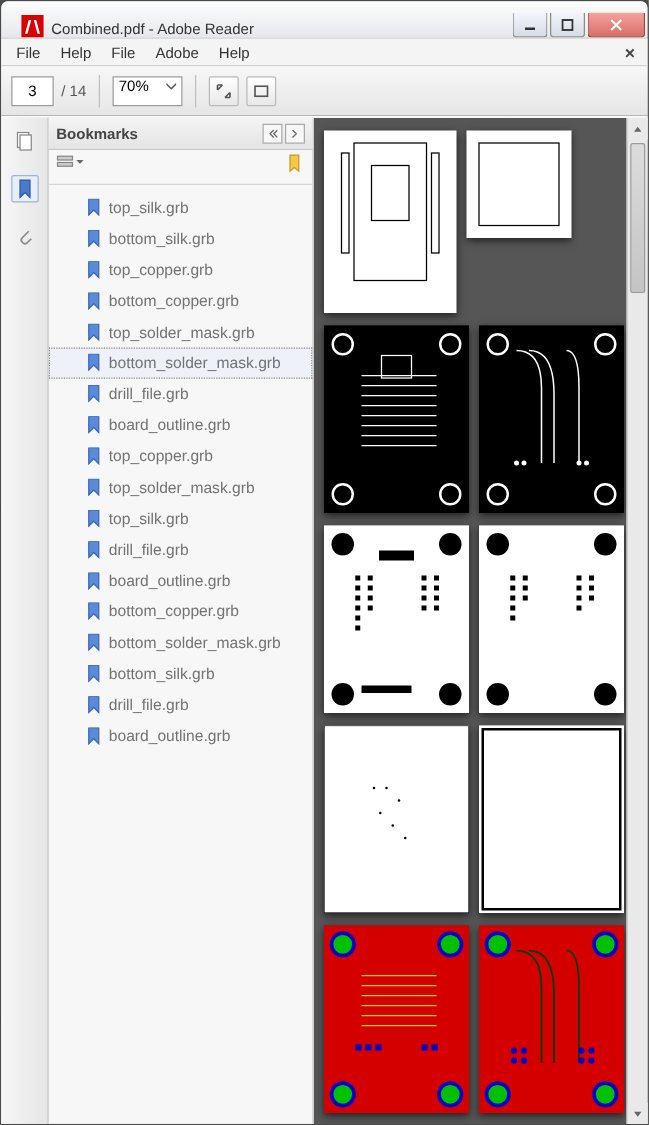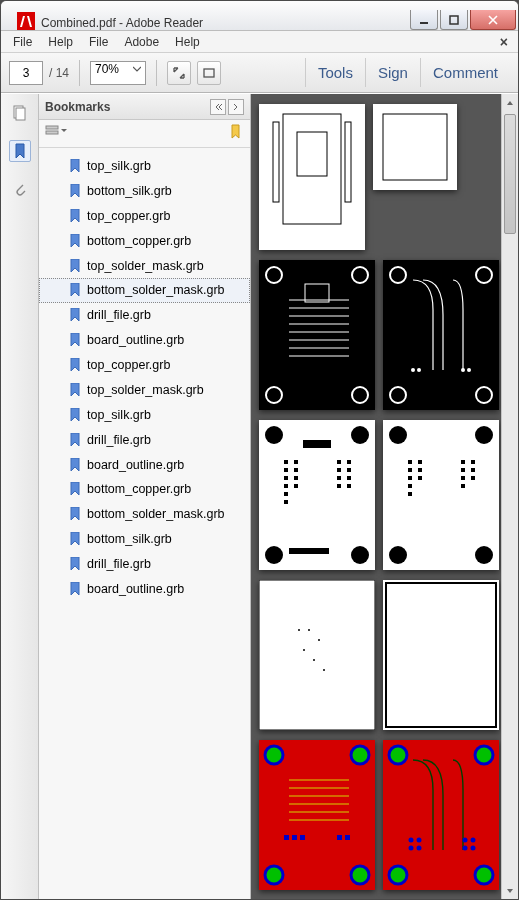--- a/index.html
+++ b/index.html
@@ -26,21 +26,21 @@
   .body { flex:1; display:flex; background:#ededed; border-top:1px solid #fff; overflow:hidden;}
   .leftrail { width:38px; background:linear-gradient(to right,#f6f6f6,#e6e6e6); border-right:1px solid #bfbfbf; display:flex; flex-direction:column; align-items:center; padding-top:8px; gap:16px;}
   .rail-icon { width:22px; height:22px; display:flex; align-items:center; justify-content:center; border:1px solid transparent; border-radius:2px;}
   .rail-icon.active { border-color:#9cb4d8; background:#e8effa;}
   .bookmarks-panel { width:212px; background:#f7f7f7; border-right:1px solid #bfbfbf; display:flex; flex-direction:column;}
   .bk-header { height:26px; background:linear-gradient(#f4f4f4,#e4e4e4); border-bottom:1px solid #c8c8c8; display:flex; align-items:center; padding:0 6px; font-size:12px; font-weight:bold; color:#444;}
   .bk-header .nav { margin-left:auto; display:flex; gap:2px;}
   .bk-header .nav .nbtn { width:16px; height:16px; border:1px solid #aaa; background:#f8f8f8; display:flex; align-items:center; justify-content:center;}
   .bk-toolbar { height:28px; display:flex; align-items:center; padding:0 6px; gap:6px; border-bottom:1px solid #d6d6d6;}
   .bk-list { flex:1; overflow:auto; padding:6px 0;}
-  .bk-item { display:flex; align-items:flex-start; padding:4px 6px 4px 30px; font-size:12.5px; color:#000000; gap:6px; line-height:1.35;}
+  .bk-item { display:flex; align-items:flex-start; padding:4px 6px 4px 30px; font-size:12.5px; color:#737373; gap:6px; line-height:1.35;}
   .bk-item.selected { background:#eef2f8; border:1px dotted #888; padding:3px 5px 3px 29px;}
   .ribbon-ic { width:12px; height:14px; flex-shrink:0; margin-top:1px;}
   .doc-area { flex:1; background:#565656; overflow:auto; padding:10px 8px; position:relative;}
   .row { display:flex; gap:8px; margin-bottom:10px; justify-content:flex-start;}
   .pg { background:#fff; box-shadow:0 2px 6px rgba(0,0,0,.6); position:relative;}
   .pg.sm { width:84px; height:86px;}
   .pg.silk-top { width:106px; height:146px;}
   .pg.cb { width:116px; height:150px; background:#000;}
   .pg.sd { width:116px; height:150px; background:#fff;}
   .pg.cb2 { width:116px; height:150px; background:#c00;}
@@ -105,25 +105,20 @@
     <div class="sep"></div>
     <div class="tbtn">
       <svg width="14" height="14" viewBox="0 0 14 14">
           <path d="M2 6 L6 2 M2 2 H6 M2 2 V6 M12 8 L8 12 M12 12 H8 M12 12 V8" stroke="#555" stroke-width="1.3" fill="none"></path>
         </svg>
     </div>
     <div class="tbtn">
       <svg width="14" height="14" viewBox="0 0 14 14">
           <rect x="2" y="3" width="10" height="8" fill="none" stroke="#555" stroke-width="1.3"></rect>
         </svg>
-    </div>
-    <div class="right-tabs">
-      <div class="right-tab">Tools</div>
-      <div class="right-tab">Sign</div>
-      <div class="right-tab">Comment</div>
     </div>
   </div>
 
   <div class="body">
 
     <div class="leftrail">
       <div class="rail-icon">
         <svg width="16" height="16" viewBox="0 0 16 16">
             <rect x="2" y="1" width="9" height="12" fill="#fff" stroke="#888"></rect>
             <rect x="4" y="3" width="9" height="12" fill="#fff" stroke="#888"></rect>

